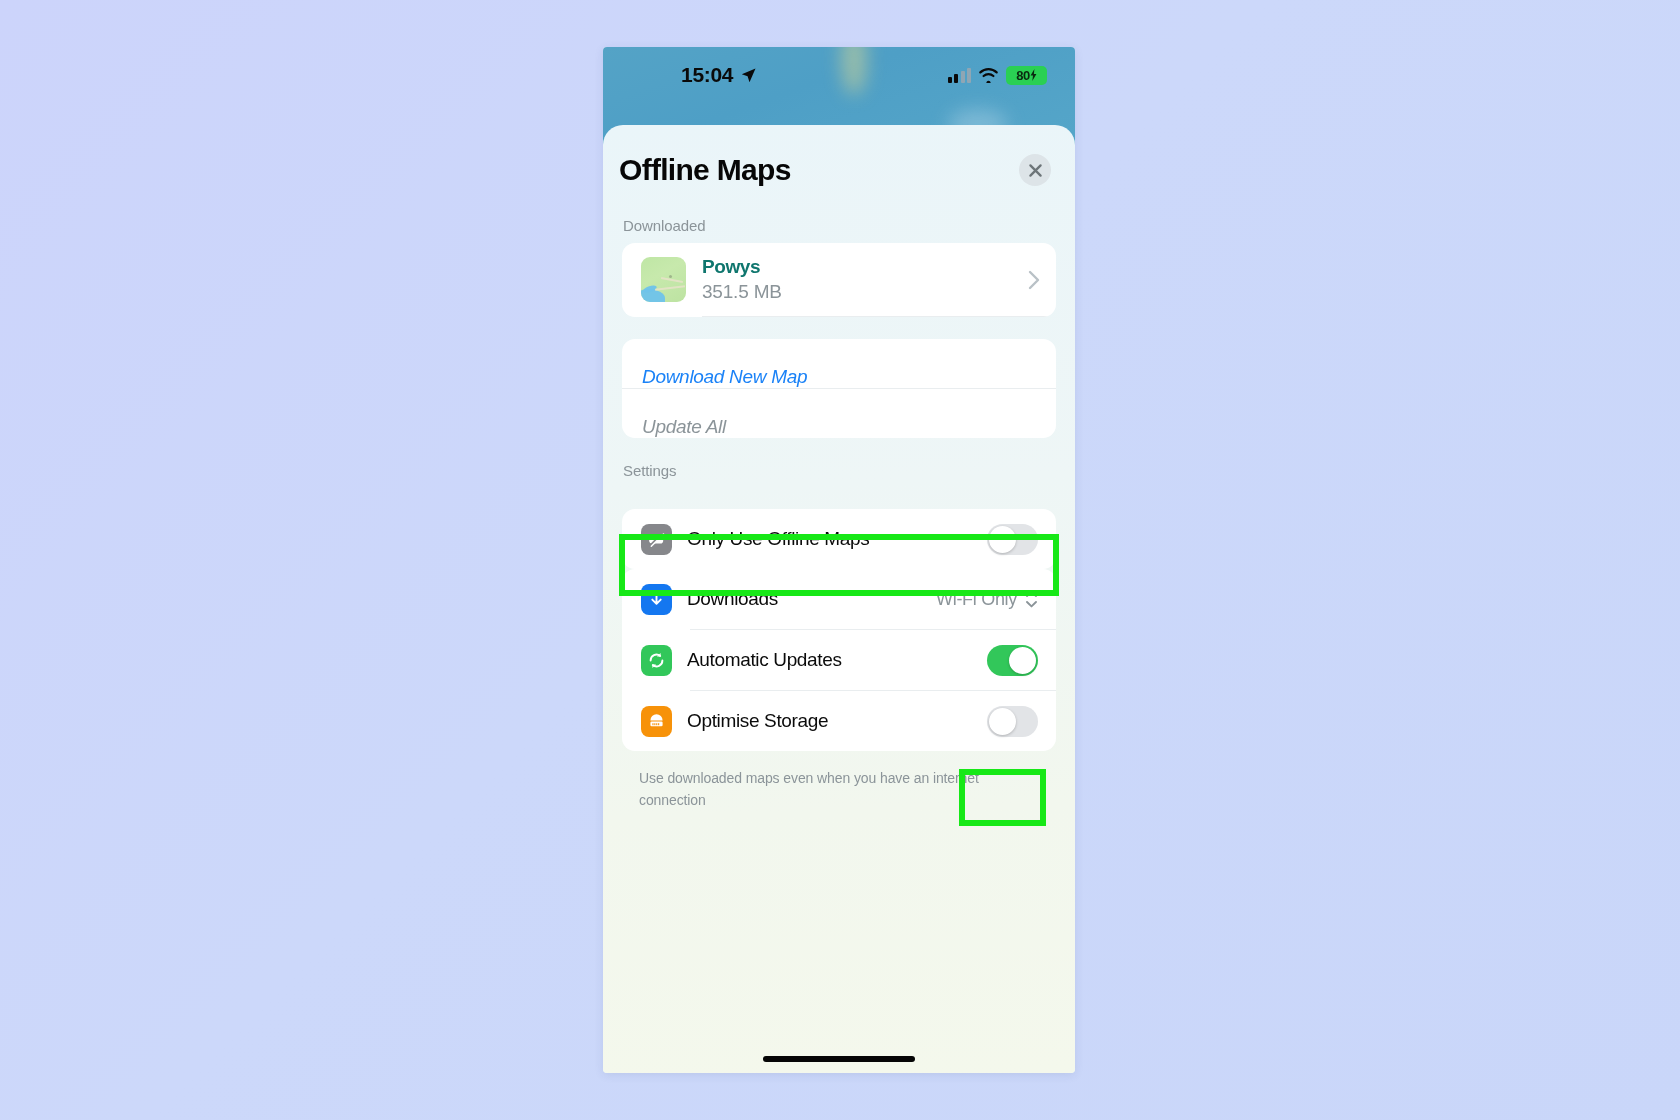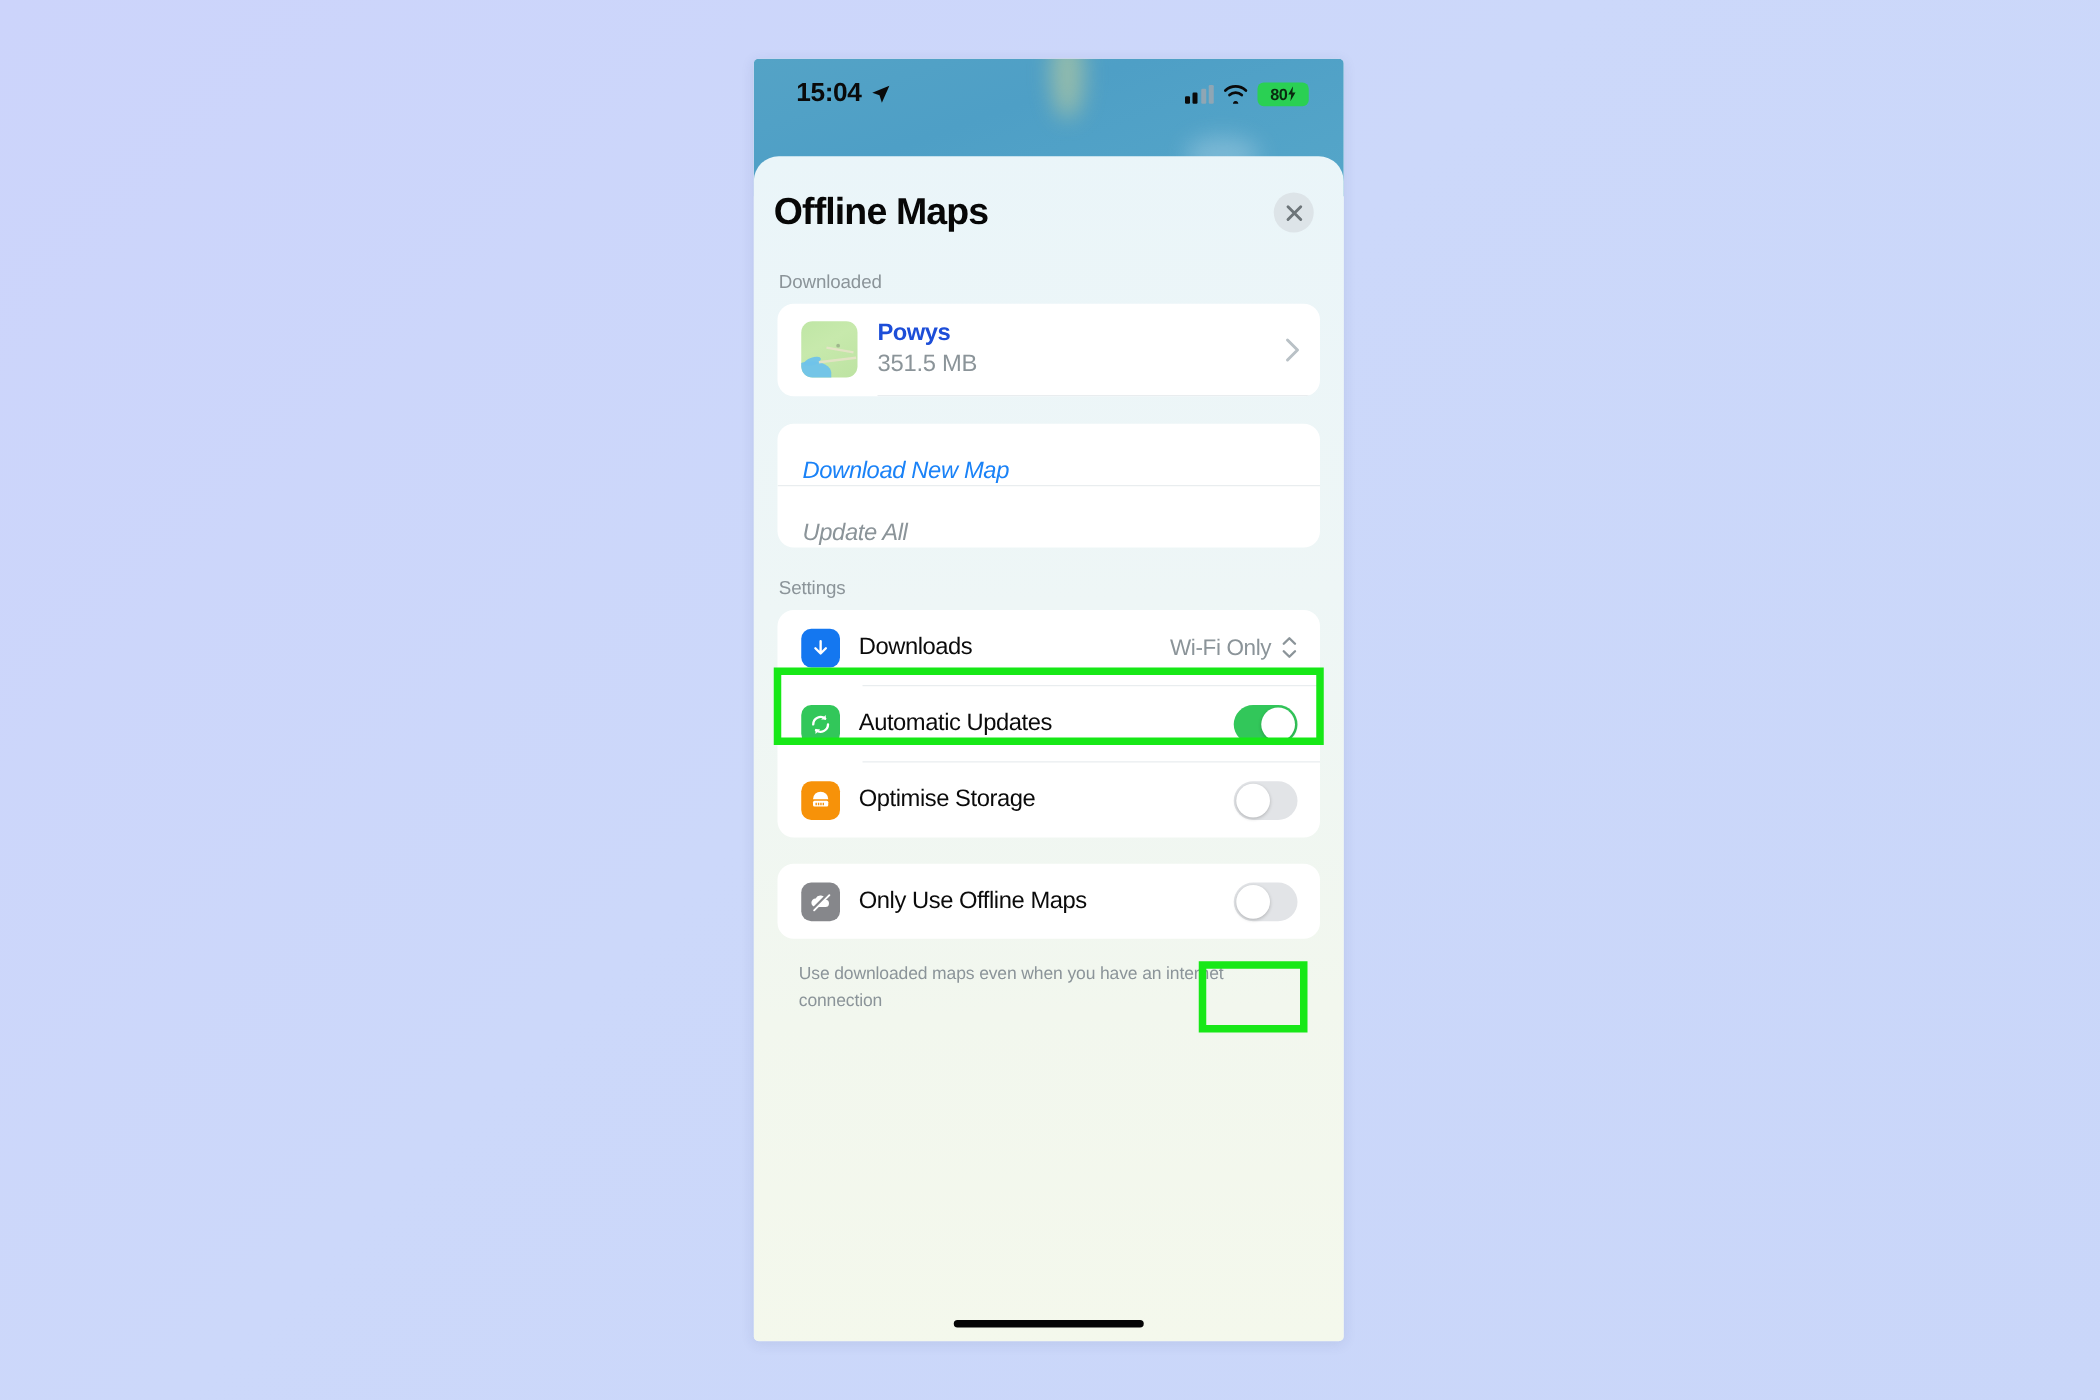--- a/index.html
+++ b/index.html
@@ -43,21 +43,21 @@
            background: rgba(220,235,245,0.30); }
 
   .statusbar {
     position: absolute; left: 0; top: 0;
     width: 472px; height: 56px;
     display: flex; align-items: center;
     justify-content: space-between;
     padding: 0 28px 0 34px;
   }
   .status-left {
-    display: flex; align-items: center; gap: 7px;
+    display: flex; align-items: center; gap: 7px; margin-left: 44px;
   }
   .status-time {
     font-size: 21px; font-weight: bold; color: #0a0a0a;
     letter-spacing: -0.3px;
   }
   .loc-arrow { display: block; }
   .status-right { display: flex; align-items: center; gap: 7px; }
   .cell-bars { display: flex; align-items: flex-end; gap: 2.5px; height: 15px; }
   .cell-bars i { display: block; width: 4px; background: #0a0a0a; border-radius: 1px; }
   .cb1 { height: 6px; }
@@ -129,21 +129,21 @@
   }
   .tw-a { left: -4px; bottom: -2px; width: 28px; height: 15px; border-radius: 40% 60% 0 0; }
   .tw-b { left: 2px; bottom: 10px; width: 14px; height: 6px; border-radius: 50%; transform: rotate(-18deg); }
   .tw-c { left: -2px; bottom: 8px; width: 10px; height: 18px; border-radius: 50%; }
   .thumb-road {
     position: absolute; background: #e8e2c9; height: 1.6px; opacity: .85;
   }
   .thumb-dot { position: absolute; background: #9fb78c; border-radius: 50%; }
   .map-texts { flex: 1; margin-left: 16px; }
   .map-name {
-    font-size: 19px; font-weight: bold; color: #1d4ed8;
+    font-size: 19px; font-weight: bold; color: #0f766e;
     letter-spacing: -0.4px; margin-bottom: 3px;
   }
   .map-size {
     font-size: 19px; color: #8b9499; letter-spacing: -0.2px;
   }
   .chev { color: #b9c1c6; display: block; }
   .divider {
     height: 1px; background: #e9edef; margin-left: 80px;
   }
 
@@ -316,20 +316,36 @@
           <span class="action-blue">Download New Map</span>
         </div>
         <div class="divider" style="margin-left:0;"></div>
         <div class="action-row">
           <span class="action-grey">Update All</span>
         </div>
       </div>
 
 
       <div class="section-label" style="padding-top:24px;">Settings</div>
+
+      <div class="card" style="margin-top:21px;">
+        <div class="set-row">
+          <div class="set-icon ic-grey">
+            <svg width="19" height="19" viewBox="0 0 19 19">
+              <path d="M5.6 13.6 h7.6 a2.9 2.9 0 0 0 0.2 -5.8 a4.2 4.2 0 0 0 -7.9 -1.1 a3.4 3.4 0 0 0 0.1 6.9 Z" fill="#fff"></path>
+              <path d="M3.4 15.6 L15.6 3.4" stroke="#86878b" stroke-width="2.6" stroke-linecap="round"></path>
+              <path d="M4.3 16.3 L16.5 4.1" stroke="#fff" stroke-width="1.5" stroke-linecap="round"></path>
+            </svg>
+          </div>
+          <div class="set-label">Only Use Offline Maps</div>
+          <div class="toggle off">
+            <div class="knob"></div>
+          </div>
+        </div>
+      </div>
 
       <div class="card">
 
         <div class="set-row">
           <div class="set-icon ic-blue">
             <svg width="17" height="17" viewBox="0 0 17 17">
               <path d="M8.5 3 V12.5 M4.3 8.6 L8.5 12.8 L12.7 8.6" stroke="#fff" stroke-width="1.9" fill="none" stroke-linecap="round" stroke-linejoin="round"></path>
             </svg>
           </div>
           <div class="set-label">Downloads</div>
@@ -376,36 +392,20 @@
               </g>
             </svg>
           </div>
           <div class="set-label">Optimise Storage</div>
           <div class="toggle off">
             <div class="knob"></div>
           </div>
         </div>
       </div>
 
-      <div class="card" style="margin-top:21px;">
-        <div class="set-row">
-          <div class="set-icon ic-grey">
-            <svg width="19" height="19" viewBox="0 0 19 19">
-              <path d="M5.6 13.6 h7.6 a2.9 2.9 0 0 0 0.2 -5.8 a4.2 4.2 0 0 0 -7.9 -1.1 a3.4 3.4 0 0 0 0.1 6.9 Z" fill="#fff"></path>
-              <path d="M3.4 15.6 L15.6 3.4" stroke="#86878b" stroke-width="2.6" stroke-linecap="round"></path>
-              <path d="M4.3 16.3 L16.5 4.1" stroke="#fff" stroke-width="1.5" stroke-linecap="round"></path>
-            </svg>
-          </div>
-          <div class="set-label">Only Use Offline Maps</div>
-          <div class="toggle off">
-            <div class="knob"></div>
-          </div>
-        </div>
-      </div>
-
       <div class="footnote">Use downloaded maps even when you have an internet connection</div>
 
       <div class="home-indicator"></div>
     </div>
   </div>
 
   <div class="hl" id="hl-update-all"></div>
   <div class="hl" id="hl-auto-toggle"></div>
 
 </div>

